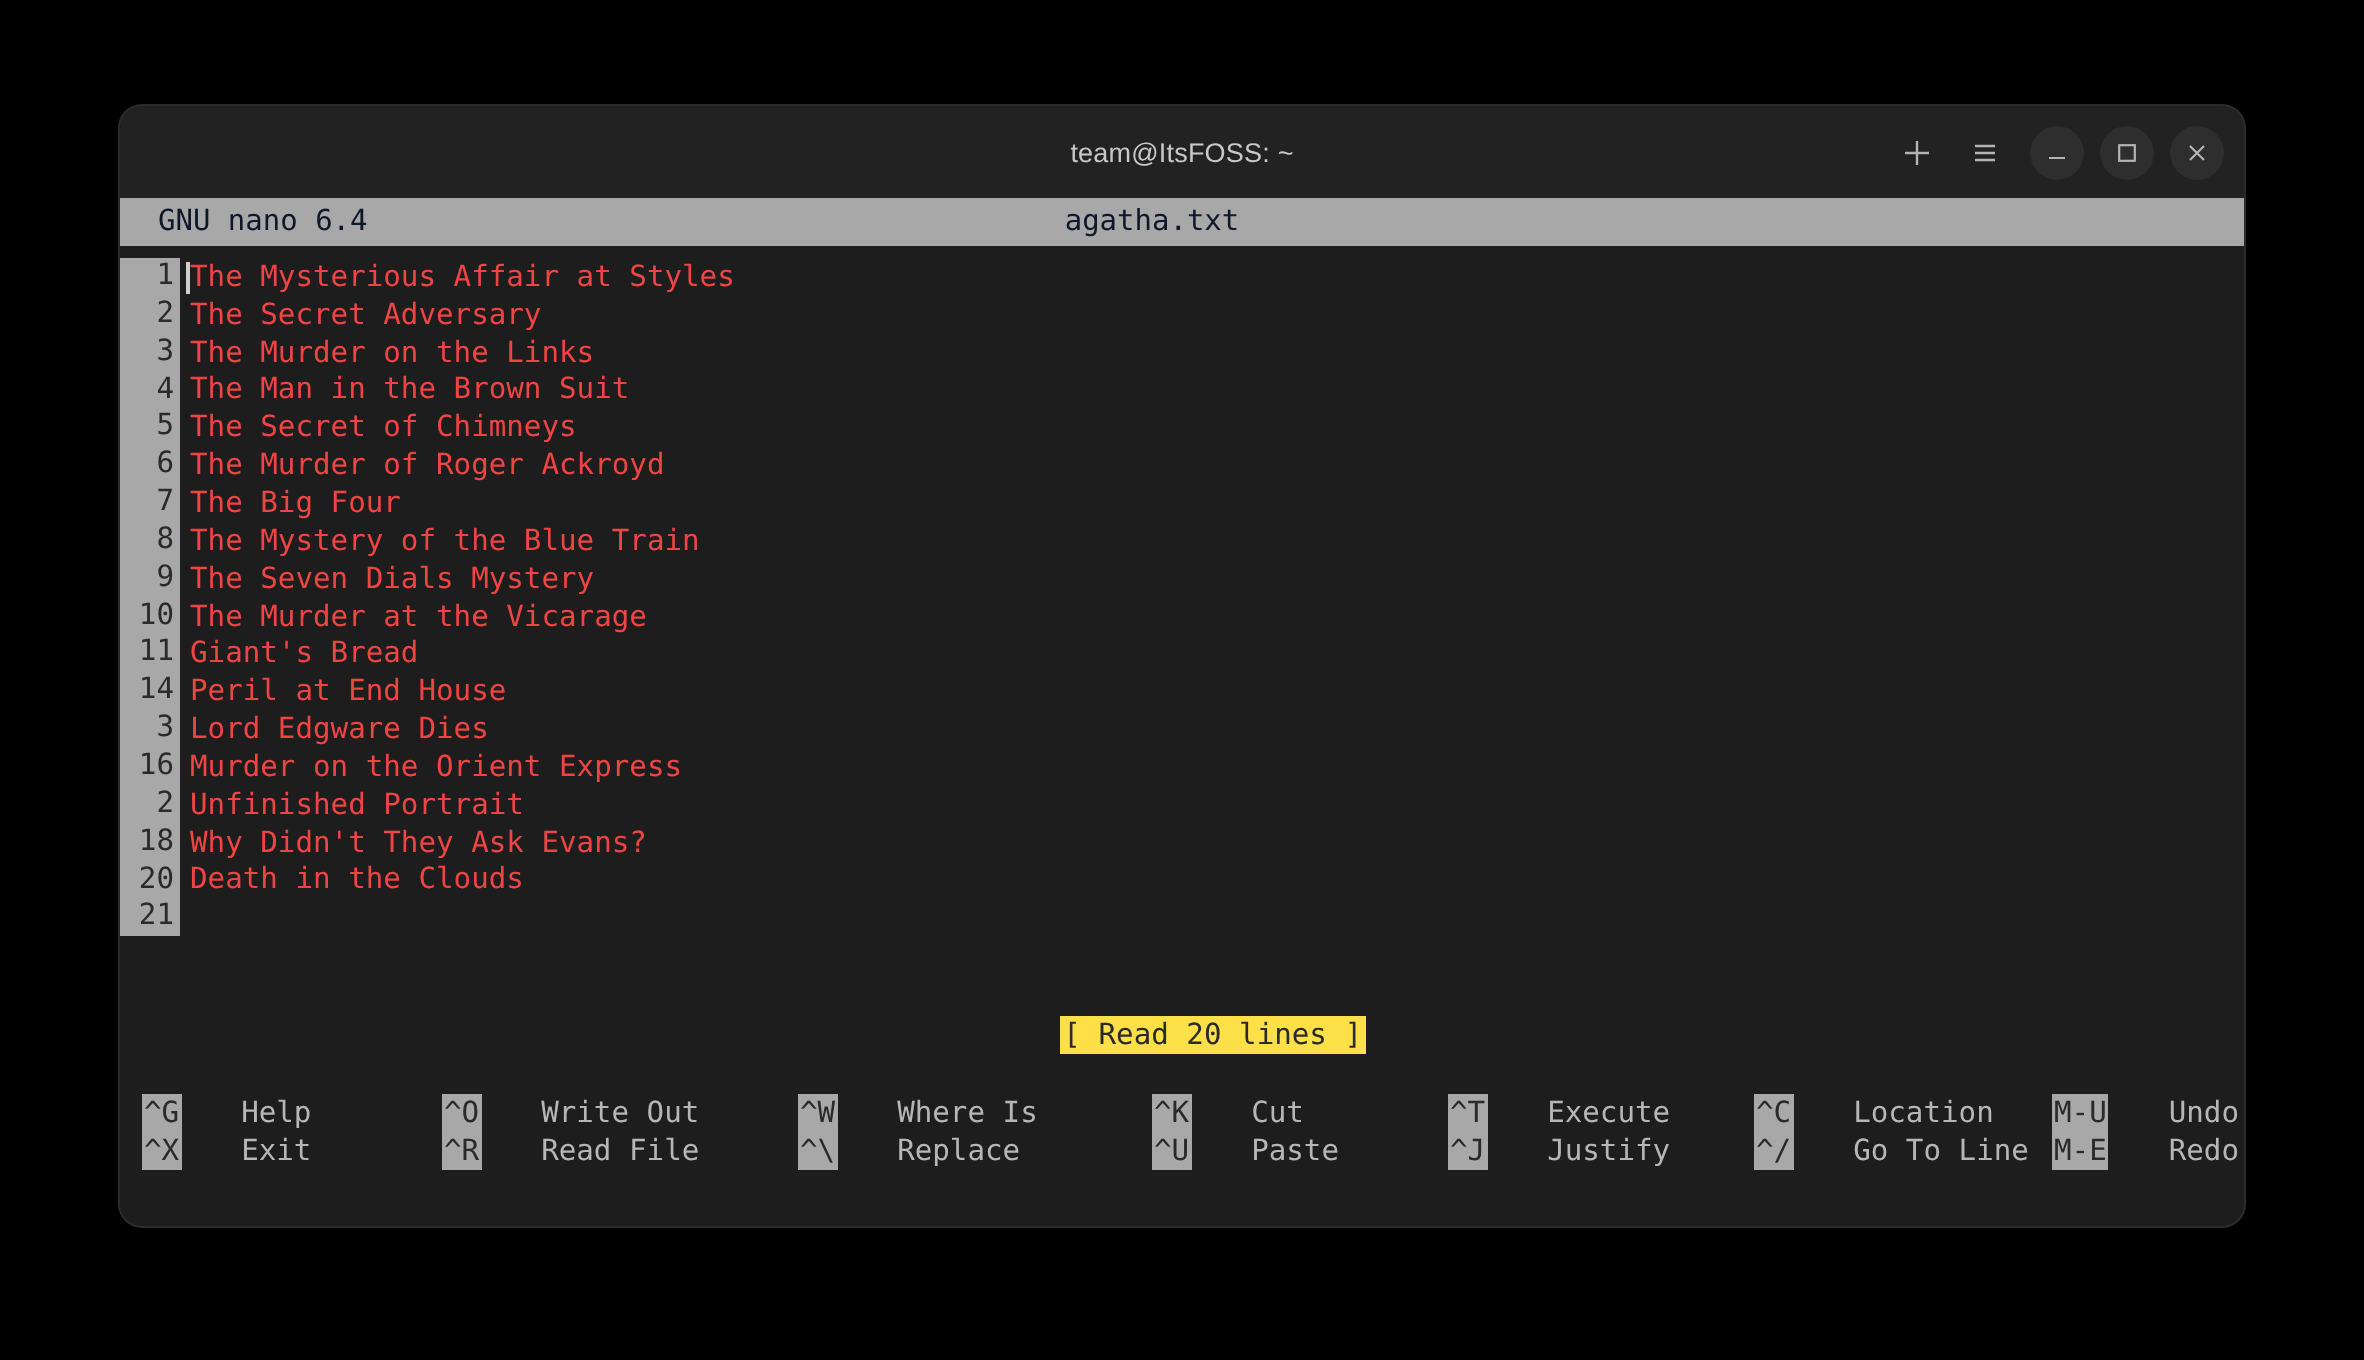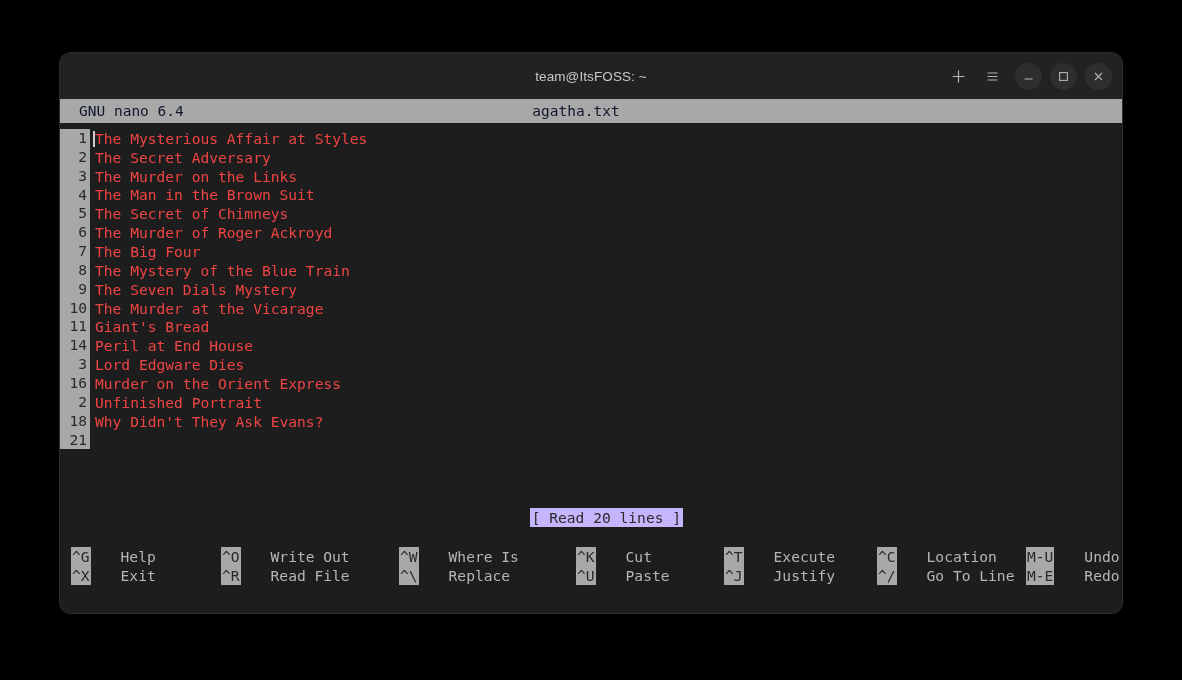--- a/index.html
+++ b/index.html
@@ -138,21 +138,21 @@
     position: absolute;
     left: 0;
     right: 0;
     bottom: 0;
     text-align: center;
     font-size: 14.6px;
     white-space: pre;
     padding-right: 22px;
   }
   #status-message span {
-    background: #c4b5fd;
+    background: #fde047;
     color: #2a2a2a;
     padding: 1px 2px;
   }
 
   
   #shortcut-bar {
     background: #1d1d1d;
     padding: 4px 0 10px 11px;
     height: 54px;
     box-sizing: border-box;
@@ -239,20 +239,21 @@
         <div class="code-line"><div class="gutter">7</div><div class="line-text">The Big Four</div></div>
         <div class="code-line"><div class="gutter">8</div><div class="line-text">The Mystery of the Blue Train</div></div>
         <div class="code-line"><div class="gutter">9</div><div class="line-text">The Seven Dials Mystery</div></div>
         <div class="code-line"><div class="gutter">10</div><div class="line-text">The Murder at the Vicarage</div></div>
         <div class="code-line"><div class="gutter">11</div><div class="line-text">Giant's Bread</div></div>
         <div class="code-line"><div class="gutter">14</div><div class="line-text">Peril at End House</div></div>
         <div class="code-line"><div class="gutter">3</div><div class="line-text">Lord Edgware Dies</div></div>
         <div class="code-line"><div class="gutter">16</div><div class="line-text">Murder on the Orient Express</div></div>
         <div class="code-line"><div class="gutter">2</div><div class="line-text">Unfinished Portrait</div></div>
         <div class="code-line"><div class="gutter">18</div><div class="line-text">Why Didn't They Ask Evans?</div></div>
+        <div class="code-line"><div class="gutter">20</div><div class="line-text">Death in the Clouds</div></div>
         <div class="code-line"><div class="gutter">21</div><div class="line-text"></div></div>
       </div>
     <div id="status-message">
       <span>[ Read 20 lines ]</span>
     </div>
   </div>
 
   <div id="shortcut-bar">
     <div class="sc-row" id="sc-row-1" style="position: relative;"><div class="sc-item" style="position: absolute; left: 0px;"><span class="sc-key">^G</span><span class="sc-label">Help</span></div><div class="sc-item" style="position: absolute; left: 150px;"><span class="sc-key">^O</span><span class="sc-label">Write Out</span></div><div class="sc-item" style="position: absolute; left: 328px;"><span class="sc-key">^W</span><span class="sc-label">Where Is</span></div><div class="sc-item" style="position: absolute; left: 505px;"><span class="sc-key">^K</span><span class="sc-label">Cut</span></div><div class="sc-item" style="position: absolute; left: 653px;"><span class="sc-key">^T</span><span class="sc-label">Execute</span></div><div class="sc-item" style="position: absolute; left: 806px;"><span class="sc-key">^C</span><span class="sc-label">Location</span></div><div class="sc-item" style="position: absolute; left: 955px;"><span class="sc-key">M-U</span><span class="sc-label">Undo</span></div></div>
     <div class="sc-row" id="sc-row-2" style="position: relative;"><div class="sc-item" style="position: absolute; left: 0px;"><span class="sc-key">^X</span><span class="sc-label">Exit</span></div><div class="sc-item" style="position: absolute; left: 150px;"><span class="sc-key">^R</span><span class="sc-label">Read File</span></div><div class="sc-item" style="position: absolute; left: 328px;"><span class="sc-key">^\</span><span class="sc-label">Replace</span></div><div class="sc-item" style="position: absolute; left: 505px;"><span class="sc-key">^U</span><span class="sc-label">Paste</span></div><div class="sc-item" style="position: absolute; left: 653px;"><span class="sc-key">^J</span><span class="sc-label">Justify</span></div><div class="sc-item" style="position: absolute; left: 806px;"><span class="sc-key">^/</span><span class="sc-label">Go To Line</span></div><div class="sc-item" style="position: absolute; left: 955px;"><span class="sc-key">M-E</span><span class="sc-label">Redo</span></div></div>

